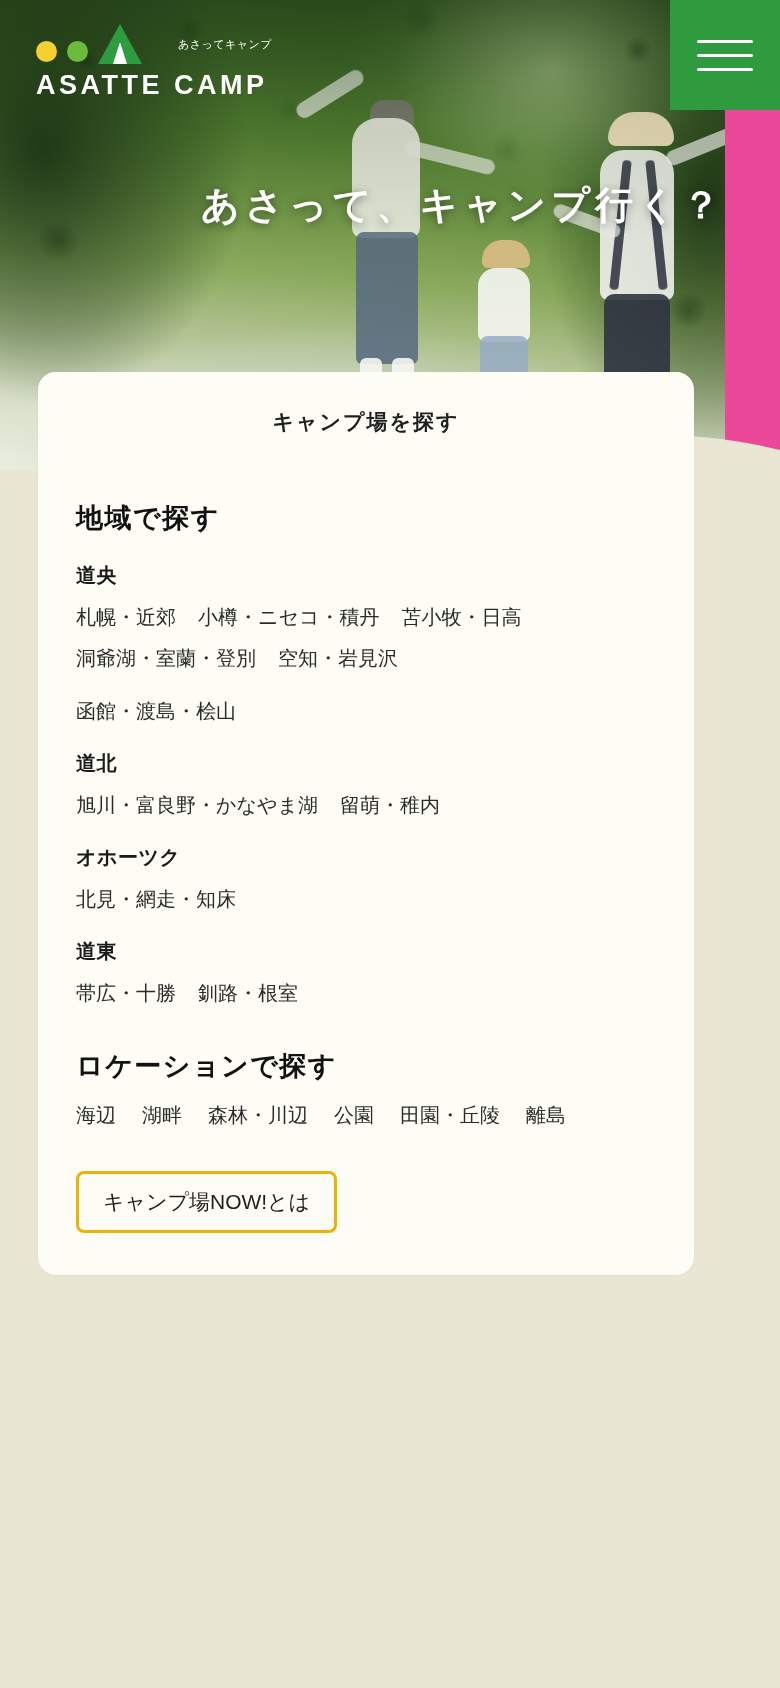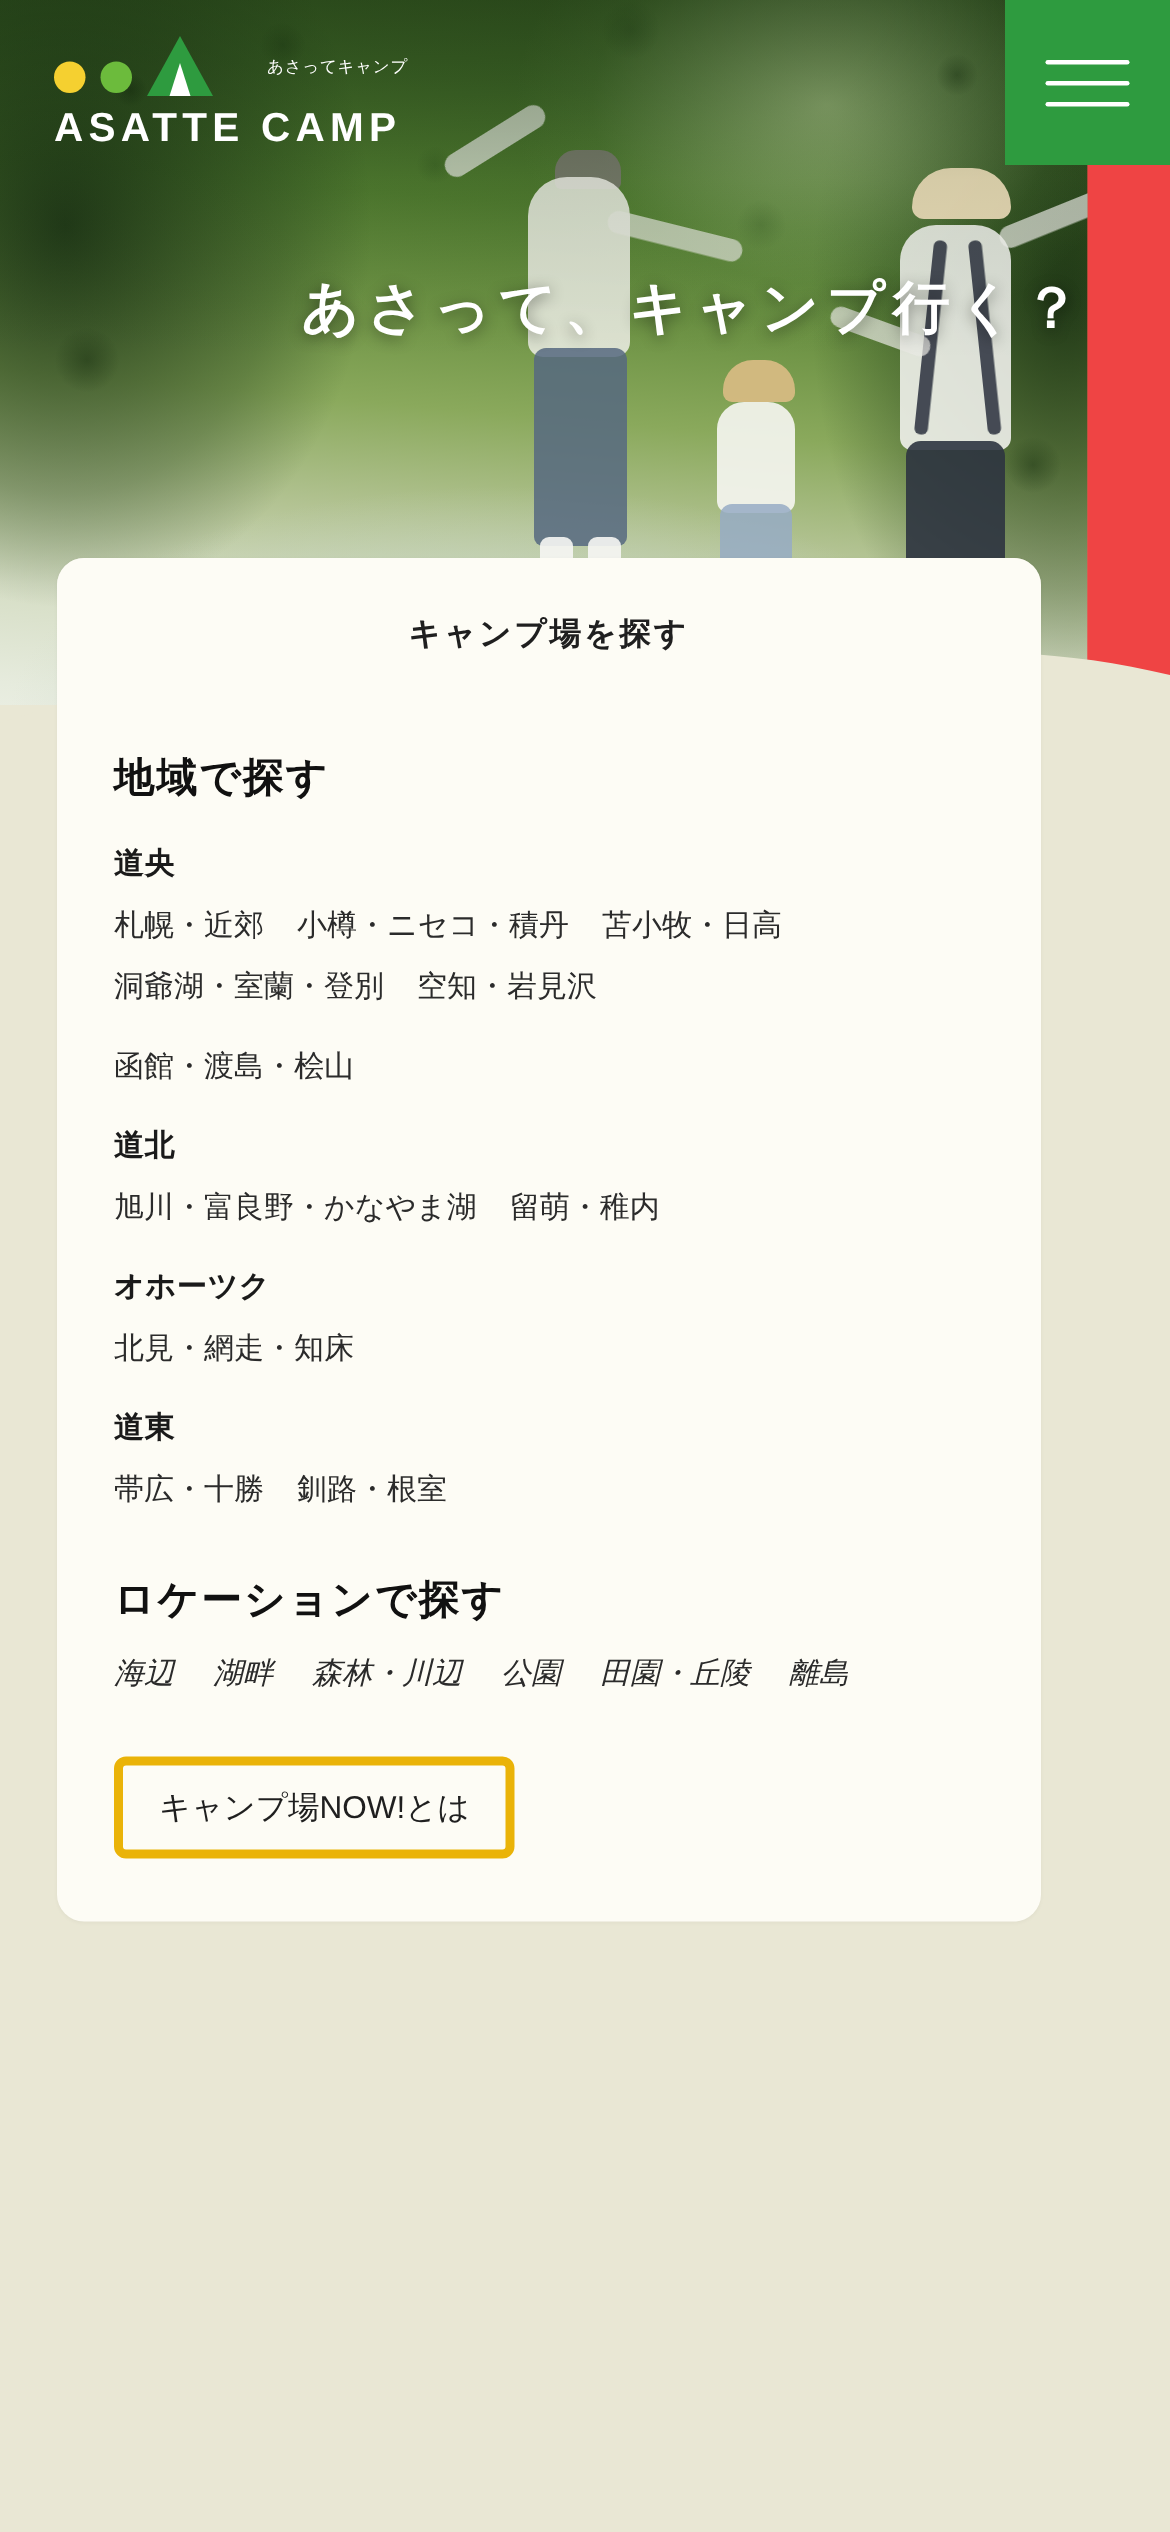--- a/index.html
+++ b/index.html
@@ -7,21 +7,21 @@
     width: 780px;
     height: 1688px;
     font-family: "Liberation Sans", sans-serif;
     background: #ece9d8;
     overflow: hidden;
   }
   #page {
     position: relative;
     width: 780px;
     height: 1688px;
-    background: #ef4444;
+    background: #ec4899;
     overflow: hidden;
   }
 
   
   .hero {
     position: absolute;
     top: 0; left: 0;
     width: 725px;
     height: 500px;
     overflow: hidden;
@@ -257,27 +257,27 @@
     margin: 40px 0 18px 0;
   }
   .loc-row {
     display: flex;
     flex-wrap: wrap;
     column-gap: 26px;
     row-gap: 12px;
     font-size: 20px;
     color: #2b2b2b;
   }
-  .loc-row a { color: #2b2b2b; text-decoration: none; cursor: pointer; white-space: nowrap; font-style: italic; }
+  .loc-row a { color: #2b2b2b; text-decoration: none; cursor: pointer; white-space: nowrap; }
 
   .pill-btn {
     display: inline-block;
     margin-top: 42px;
     padding: 14px 24px;
-    border: 6px solid #eab308;
+    border: 3px solid #eab308;
     border-radius: 8px;
     background: #fdfcf5;
     font-size: 21px;
     color: #1f1f1f;
     cursor: pointer;
     font-family: "Liberation Sans", sans-serif;
   }
 </style>
 </head>
 <body>

